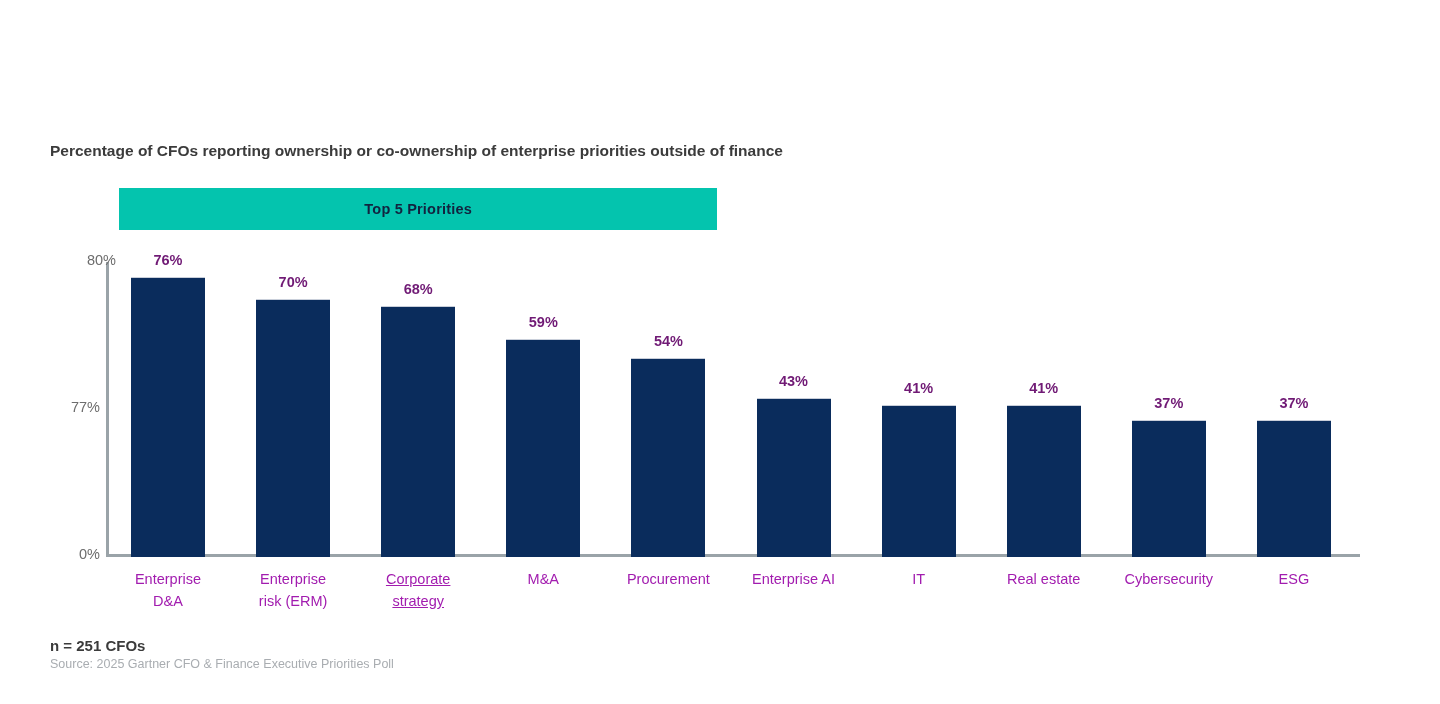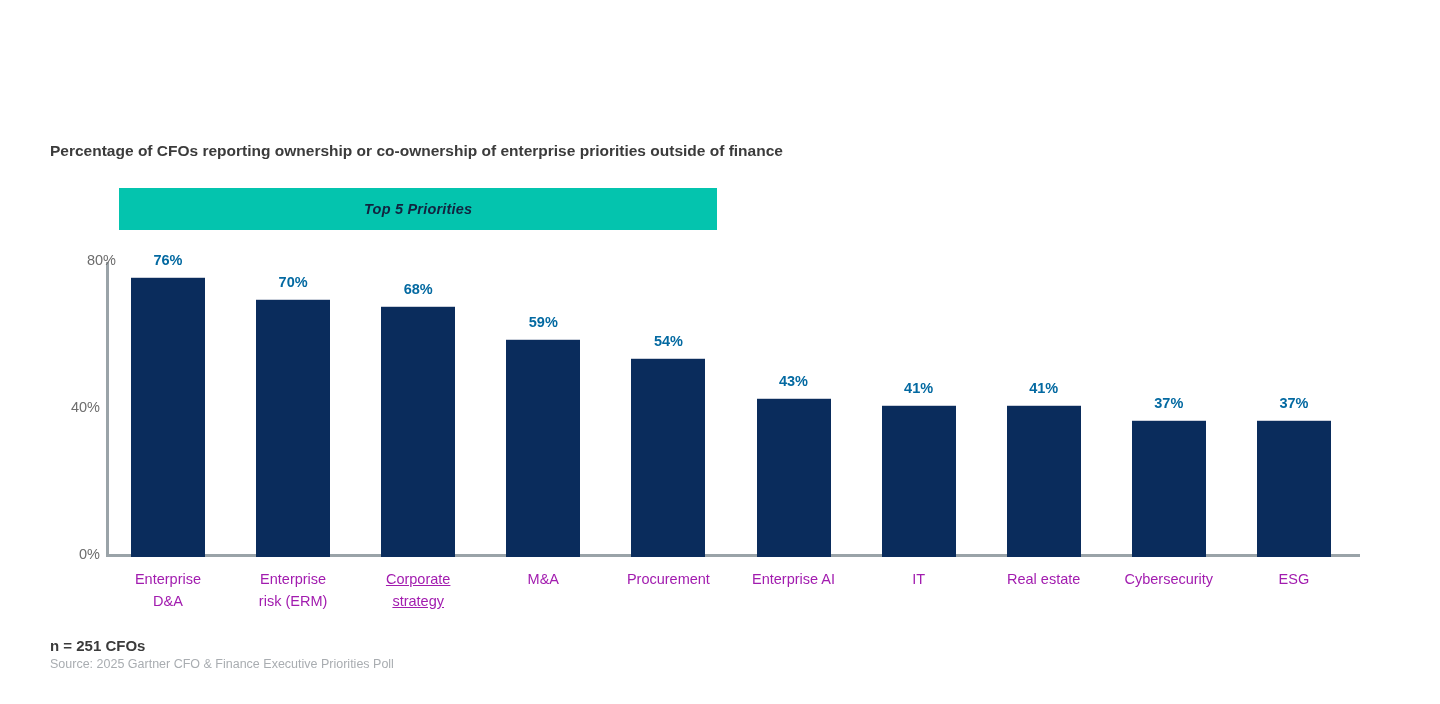--- a/index.html
+++ b/index.html
@@ -96,21 +96,21 @@
     width: 74px;
     background: #0a2c5c;
     border-top: 1px solid #c9cfda;
   }
   .bar-value {
     position: absolute;
     width: 74px;
     text-align: center;
     font-size: 14.5px;
     font-weight: 700;
-    color: #0369a1;
+    color: #701a75;
   }
   .cat-label {
     position: absolute;
     width: 118px;
     text-align: center;
     font-size: 14.5px;
     line-height: 22px;
     color: #a21caf;
     font-weight: 400;
   }
@@ -132,29 +132,29 @@
   }
 </style>
 </head>
 <body>
 
 <div class="figure-root">
 
 
   <div class="chart-subtitle">Percentage of CFOs reporting ownership or co-ownership of enterprise priorities outside of finance</div>
 
-  <div class="banner" style="left: 119px; width: 598.4px; background: rgb(4, 196, 174); font-style: italic;">
+  <div class="banner" style="left: 119px; width: 598.4px; background: rgb(4, 196, 174);">
     <span class="banner-label">Top 5 Priorities</span>
   </div>
 
   <div class="plot" id="plot-area">
     <div class="axis-line-y"></div>
     <div class="axis-line-x"></div>
   <div class="ytick" style="left: 38px; top: 546px;">0%</div>
-      <div class="ytick" style="left: 38px; top: 399px;">40%</div>
+      <div class="ytick" style="left: 38px; top: 399px;">77%</div>
       <div class="ytick" style="left: 54px; top: 252px;">80%</div>
       <div class="bar" style="left: 131px; top: 276.7px; height: 279.3px; bottom: auto; position: absolute; width: 74px; background: rgb(10, 44, 92);"></div>
       <div class="bar-value" style="left: 131px; top: 251.7px;">76%</div>
       <div class="cat-label" style="left: 109px; top: 568px;">Enterprise<br><span>D&amp;A</span></div>
       <div class="bar" style="left: 256.1px; top: 298.75px; height: 257.25px; bottom: auto; position: absolute; width: 74px; background: rgb(10, 44, 92);"></div>
       <div class="bar-value" style="left: 256.1px; top: 273.75px;">70%</div>
       <div class="cat-label" style="left: 234.1px; top: 568px;">Enterprise<br><span>risk (ERM)</span></div>
       <div class="bar" style="left: 381.2px; top: 306.1px; height: 249.9px; bottom: auto; position: absolute; width: 74px; background: rgb(10, 44, 92);"></div>
       <div class="bar-value" style="left: 381.2px; top: 281.1px;">68%</div>
       <div class="cat-label" style="left: 359.2px; top: 568px; text-decoration: underline;">Corporate<br><span>strategy</span></div>

